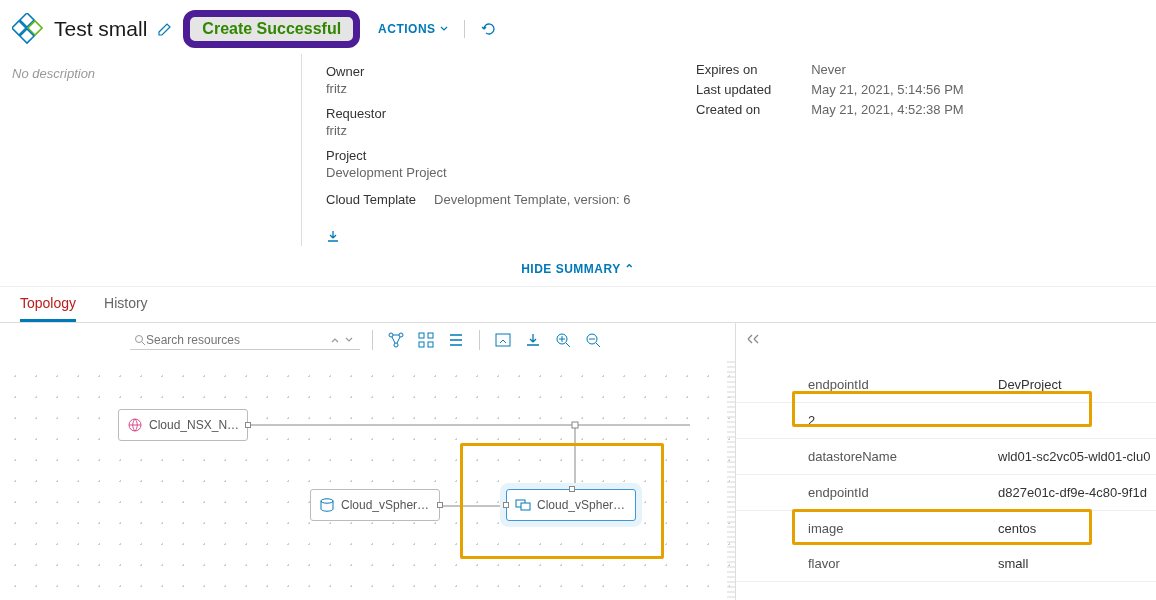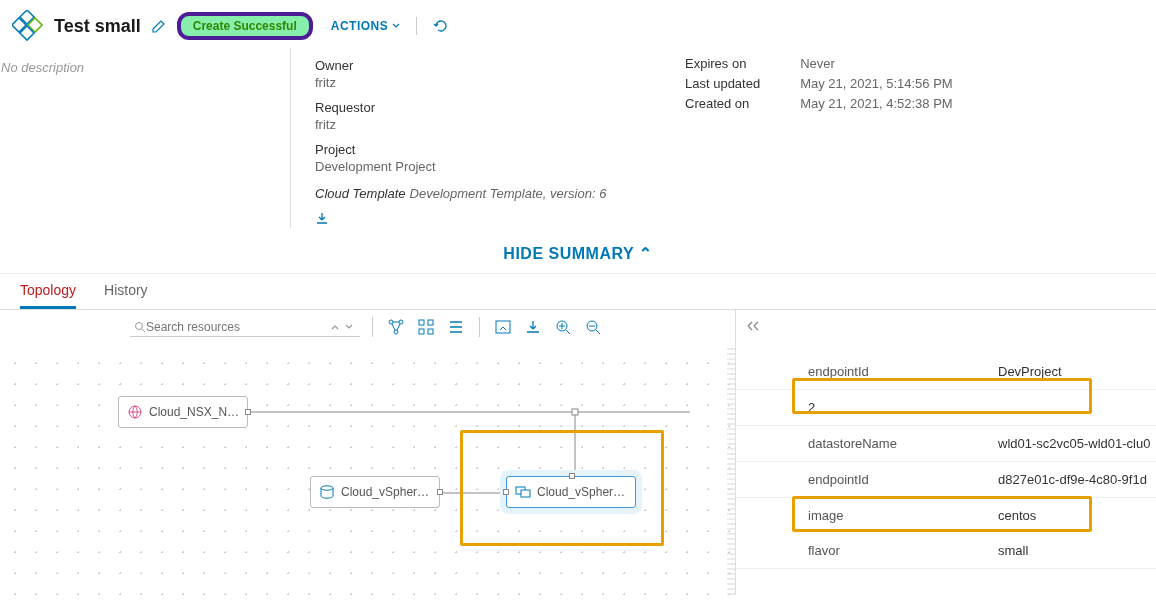--- a/index.html
+++ b/index.html
@@ -1,38 +1,38 @@
 <!DOCTYPE html>
 <html><head>
 <meta charset="utf-8">
 <style>
 * { box-sizing: border-box; margin: 0; padding: 0; font-family: "Segoe UI", Arial, sans-serif; }
 body { background: #fff; color: #333; font-size: 13px; width: 1156px; height: 600px; overflow: hidden; position: relative; }
 
 .header-row { display: flex; align-items: center; padding: 10px 12px 6px 12px; gap: 10px; }
 .logo-icon { width: 32px; height: 32px; }
-.page-title { font-size: 18px; font-weight: 700; color: #1a1a1a; }
+.page-title { font-size: 21px; font-weight: 400; color: #1a1a1a; }
 .edit-icon { color: #0079b8; cursor: pointer; }
-.status-badge { background: #86efac; color: #318700; border: 4px solid #4c1d95; border-radius: 12px; padding: 3px 12px; font-size: 12px; font-weight: 600; }
+.status-badge { background: #e5e5e5; color: #318700; border: 7px solid #4c1d95; border-radius: 12px; padding: 3px 12px; font-size: 16px; font-weight: 600; }
 .actions-btn { color: #0079b8; font-size: 12px; font-weight: 600; letter-spacing: 0.5px; display: flex; align-items: center; gap: 4px; cursor: pointer; margin-left: 8px; }
 .divider-v { width: 1px; height: 18px; background: #ccc; margin: 0 6px; }
 .refresh-icon { color: #0079b8; cursor: pointer; }
 
-.summary { display: flex; padding: 0 12px 8px 1px; justify-content: flex-end; }
+.summary { display: flex; padding: 0 12px 8px 12px; justify-content: flex-end; }
 .desc-col { width: 290px; color: #999; font-style: italic; padding-top: 12px; border-right: 1px solid #ddd; }
 .meta-col { flex: 1; padding: 8px 0 0 24px; display: flex; }
 .meta-left { width: 370px; }
 .meta-right { display: flex; gap: 40px; }
 .meta-right .labels div, .meta-right .values div { margin-bottom: 5px; }
 .meta-label { color: #333; margin-top: 2px; }
 .meta-val { color: #666; margin: 2px 0 10px 0; }
-.meta-row-inline { display: flex; gap: 4px; align-items: baseline; margin-bottom: 6px; font-style: italic; }
+.meta-row-inline { display: flex; gap: 18px; align-items: baseline; margin-bottom: 18px; }
 .download-icon { color: #0079b8; cursor: pointer; display: inline-block; margin-top: 4px; }
 
-.hide-summary { text-align: center; color: #0079b8; font-size: 16px; font-weight: 600; letter-spacing: 0.5px; padding: 8px 0 10px 0; cursor: pointer; }
+.hide-summary { text-align: center; color: #0079b8; font-size: 12px; font-weight: 600; letter-spacing: 0.5px; padding: 8px 0 10px 0; cursor: pointer; }
 
 .tabs { display: flex; gap: 28px; padding: 0 20px; border-bottom: 1px solid #ddd; border-top: 1px solid #eee; }
 .tab { padding: 8px 0; color: #666; cursor: pointer; font-size: 14px; }
 .tab.active { color: #b91c1c; border-bottom: 3px solid #0079b8; }
 
 .workspace { display: flex; height: 285px; }
 .canvas-area { flex: 1; position: relative; border-right: 1px solid #ddd; overflow: hidden; }
 .toolbar { display: flex; align-items: center; gap: 8px; padding: 6px 8px 6px 130px; }
 .search-box { display: flex; align-items: center; border-bottom: 1px solid #ccc; padding: 2px 4px; color: #999; flex: 0 0 230px; }
 .search-input { border: none; outline: none; flex: 1; font-size: 12px; color: #555; background: transparent; }

